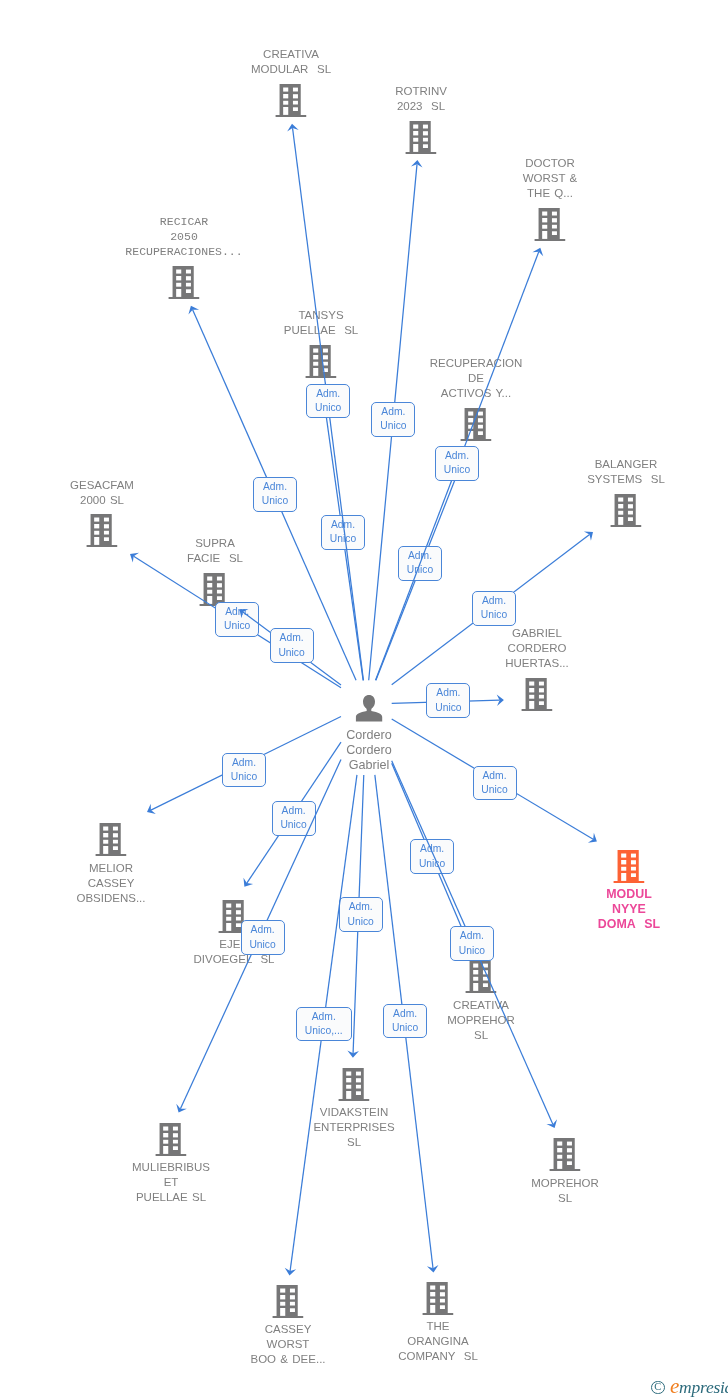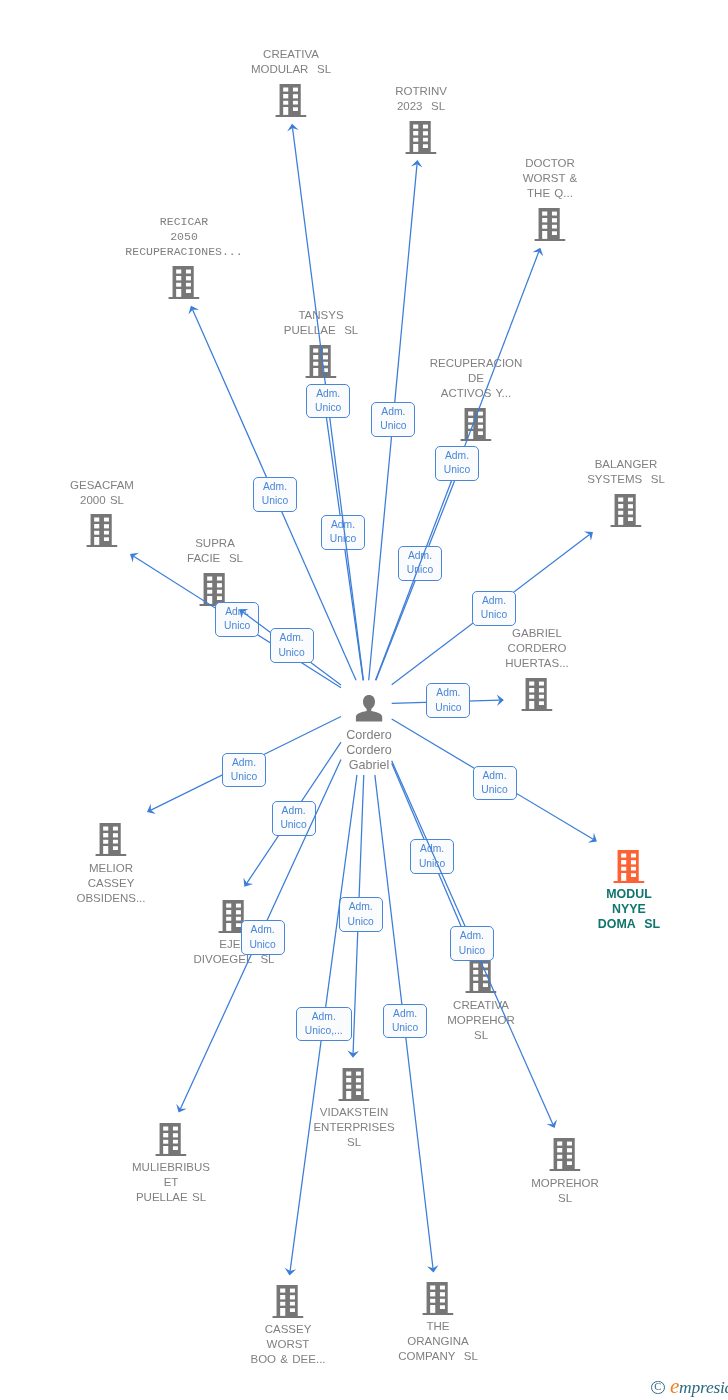--- a/index.html
+++ b/index.html
@@ -8,21 +8,21 @@
        font-family:"Liberation Sans",sans-serif;overflow:hidden;
        }
   #stage{position:relative;width:728px;height:1400px;background:#fff;}
   #edges{position:absolute;left:0;top:0;width:728px;height:1400px;}
   svg.edge{position:absolute;left:0;top:0;width:728px;height:1400px;overflow:visible;}
   .node{position:absolute;}
   .node .ico{position:absolute;left:50%;transform:translateX(-50%);}
   .node .lbl{position:absolute;left:50%;transform:translateX(-50%);filter:opacity(100%);
              font-size:11.5px;color:#808080;line-height:15px;text-align:center;
              white-space:pre;word-spacing:1.1px;}
-  .node.hl .lbl{color:#0f766e;font-weight:bold;font-size:12.4px;}
+  .node.hl .lbl{color:#ec4899;font-weight:bold;font-size:12.4px;}
   .node.center .lbl{font-size:12.6px;}
   .badge{position:absolute;box-sizing:border-box;filter:opacity(100%);border:1.25px solid #4a86d8;
          border-radius:5px;background:#fafbfc;color:#4a86d8;font-size:10.3px;
          line-height:14.4px;text-align:center;padding-top:2px;white-space:pre-line;}
   #wm{position:absolute;left:648px;top:1378px;width:80px;height:18px;filter:opacity(100%);}
   #wm .c{position:absolute;left:3px;top:2.5px;width:13.5px;height:13.5px;
          border:1.4px solid #2D6B7C;border-radius:50%;box-sizing:border-box;}
   #wm .c span{position:absolute;left:0;right:0;top:-1.2px;text-align:center;
          font-size:10.5px;line-height:13.5px;color:#2D6B7C;
          font-family:"Liberation Serif",serif;}

